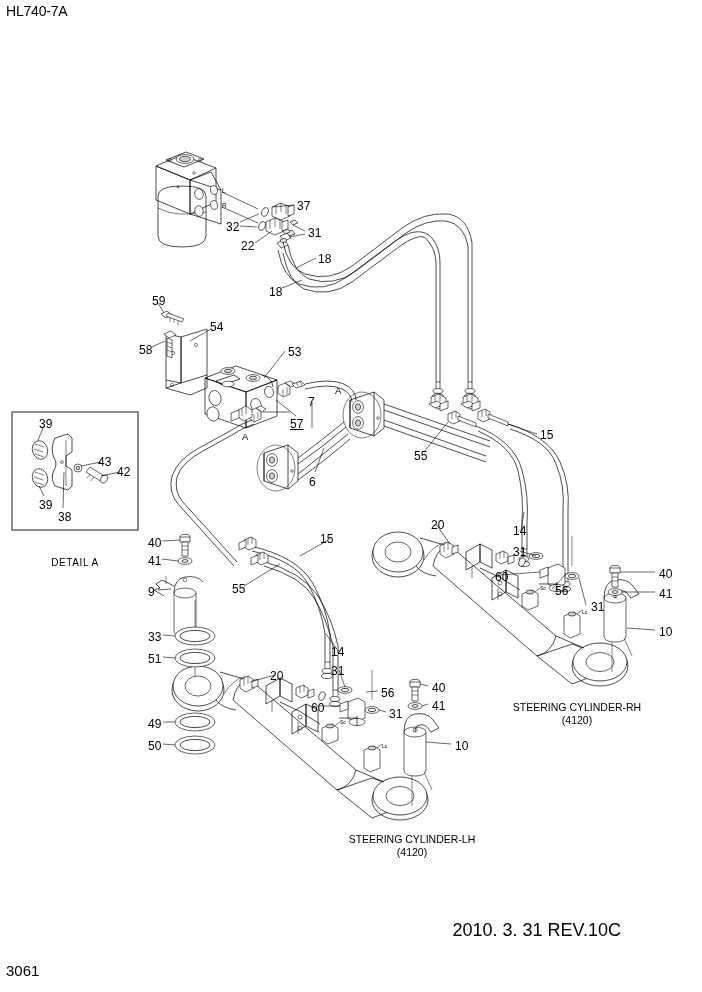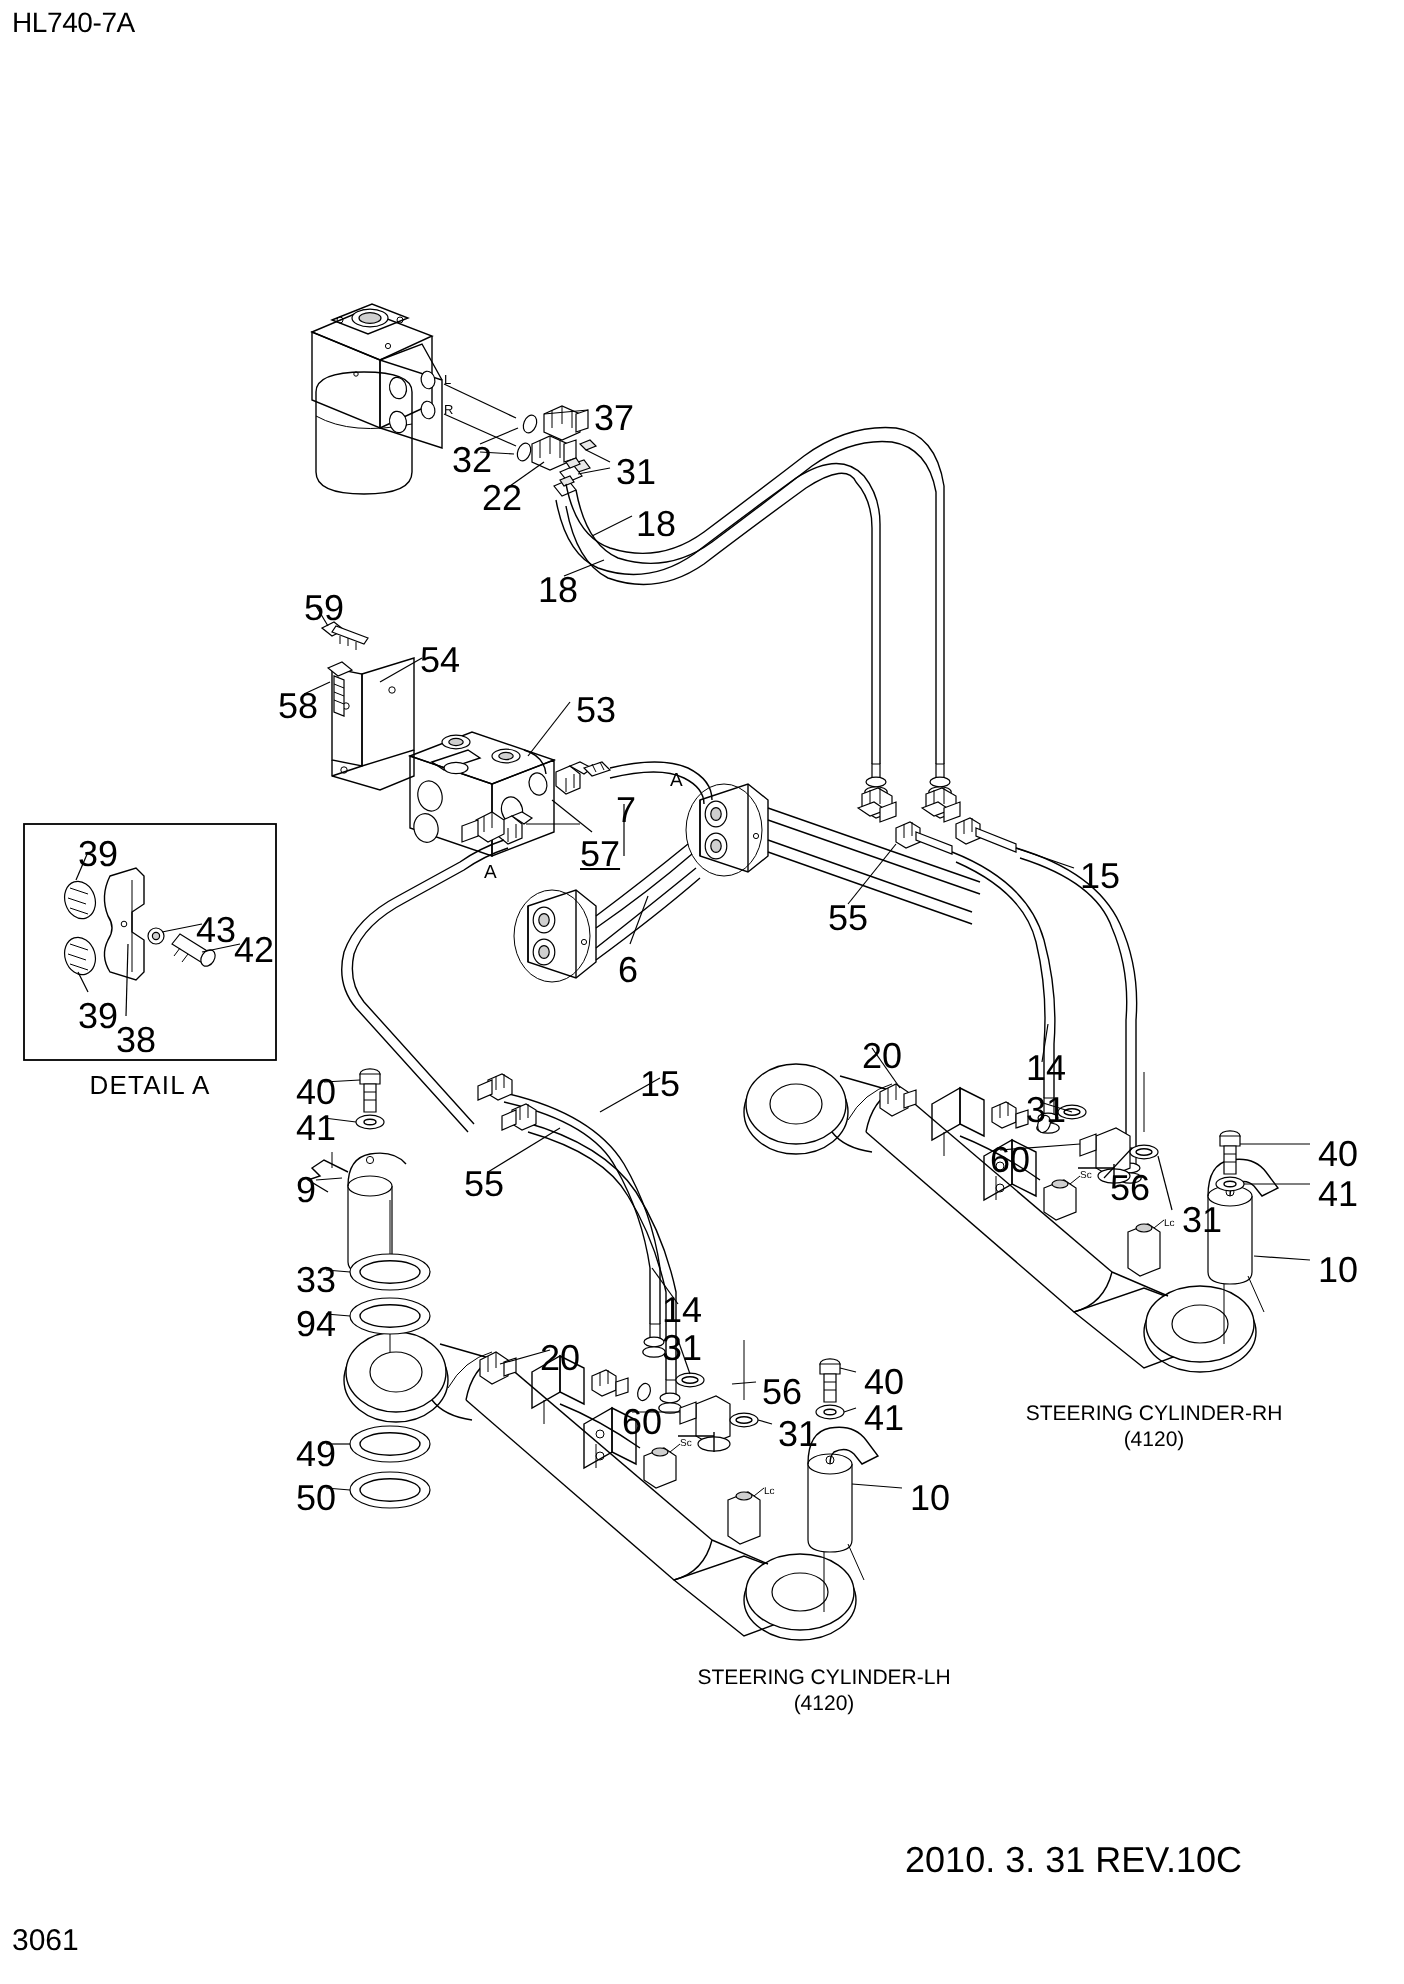--- a/index.html
+++ b/index.html
@@ -7,23 +7,23 @@
        font-family:"Liberation Sans", sans-serif;color:#000;overflow:hidden;}
   #sheet{position:absolute;left:0;top:0;width:629px;height:992px;}
 
   .hdr-model{position:absolute;left:6px;top:3px;font-size:14px;letter-spacing:-0.2px;}
   .hdr-title{position:absolute;left:113px;top:1px;font-size:18px;letter-spacing:0.2px;}
 
   .ftr-left{position:absolute;left:6px;top:962px;font-size:15px;}
   .ftr-right{position:absolute;right:8px;top:920px;font-size:18px;}
 
   .cap{position:absolute;font-size:10.5px;text-align:center;line-height:1.22;white-space:nowrap;}
-  .detail-cap{position:absolute;font-size:13px;text-align:center;white-space:nowrap;letter-spacing:0.6px;}
-
-  .num{position:absolute;font-size:18px;line-height:1;white-space:nowrap;}
+  .detail-cap{position:absolute;font-size:10px;text-align:center;white-space:nowrap;letter-spacing:0.6px;margin-top:22px;}
+
+  .num{position:absolute;font-size:12px;line-height:1;white-space:nowrap;}
   .portlbl{position:absolute;font-size:6.5px;line-height:1;}
   .alab{position:absolute;font-size:9.5px;line-height:1;}
   .mini{position:absolute;font-size:5px;line-height:1;}
 
   svg.art{position:absolute;left:0;top:0;width:702px;height:992px;pointer-events:none;}
   .ln{stroke:#000;fill:none;stroke-width:0.7;}
   .thin{stroke:#000;fill:none;stroke-width:0.5;}
   .lead{stroke:#000;fill:none;stroke-width:0.6;}
   .fillw{fill:#ffffff;stroke:#000;stroke-width:0.7;}
   .fillw2{fill:#ffffff;stroke:#000;stroke-width:0.6;}
@@ -576,21 +576,21 @@
       <div class="num" style="left: 148px; top: 555px;">41</div>
       <div class="num" style="left: 659px; top: 568px;">40</div>
       <div class="num" style="left: 495px; top: 571px;">60</div>
       <div class="num" style="left: 232px; top: 583px;">55</div>
       <div class="num" style="left: 148px; top: 586px;">9</div>
       <div class="num" style="left: 659px; top: 588px;">41</div>
       <div class="num" style="left: 555px; top: 585px;">56</div>
       <div class="num" style="left: 591px; top: 601px;">31</div>
       <div class="num" style="left: 659px; top: 626px;">10</div>
       <div class="num" style="left: 148px; top: 631px;">33</div>
-      <div class="num" style="left: 148px; top: 653px;">94</div>
+      <div class="num" style="left: 148px; top: 653px;">51</div>
       <div class="num" style="left: 331px; top: 646px;">14</div>
       <div class="num" style="left: 331px; top: 665px;">31</div>
       <div class="num" style="left: 270px; top: 670px;">20</div>
       <div class="num" style="left: 432px; top: 682px;">40</div>
       <div class="num" style="left: 381px; top: 687px;">56</div>
       <div class="num" style="left: 311px; top: 702px;">60</div>
       <div class="num" style="left: 432px; top: 700px;">41</div>
       <div class="num" style="left: 389px; top: 708px;">31</div>
       <div class="num" style="left: 148px; top: 718px;">49</div>
       <div class="num" style="left: 455px; top: 740px;">10</div>

